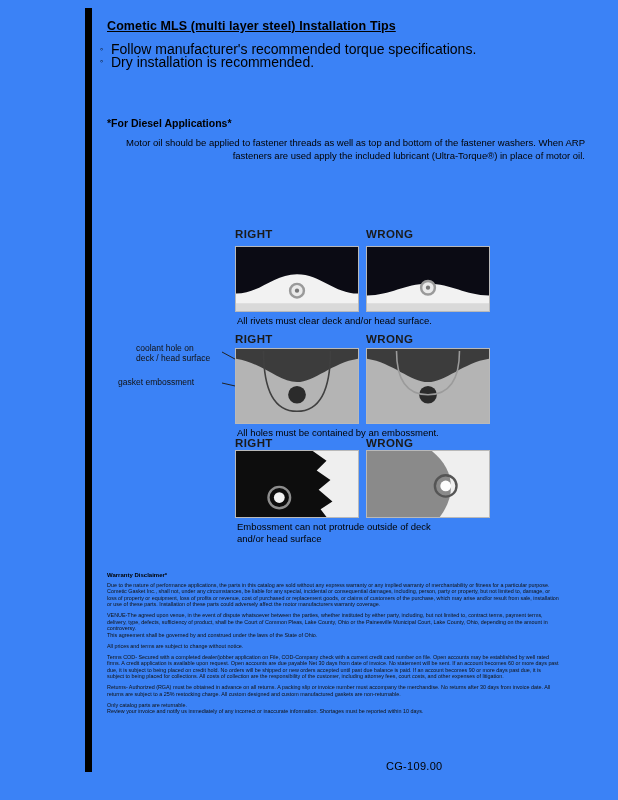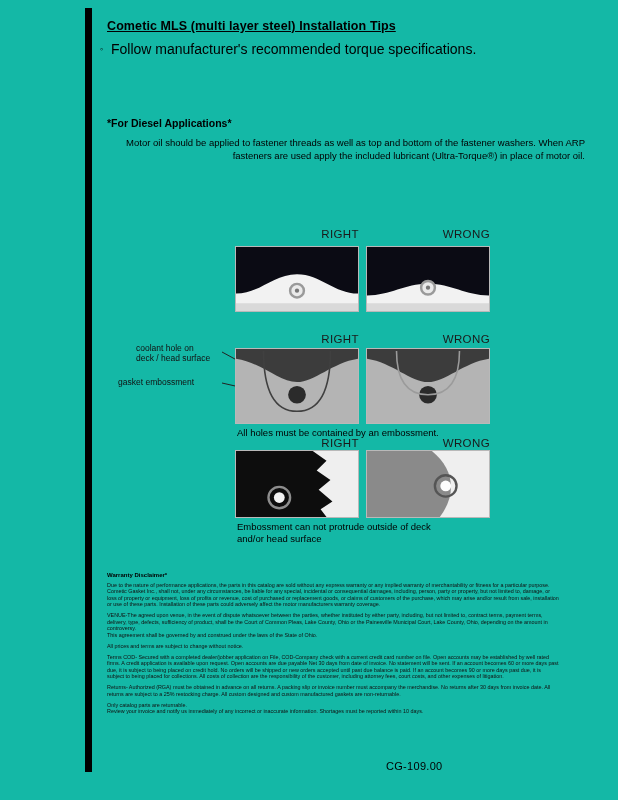--- a/index.html
+++ b/index.html
@@ -2,21 +2,21 @@
 <html><head>
 <meta charset="utf-8">
 <style>
   * { margin:0; padding:0; box-sizing:border-box; }
   html,body { background:#ffffff; }
   body {
     width:618px; height:800px;
     font-family:"Liberation Sans", sans-serif;
     color:#000;
   }
-  .page { position:relative; width:618px; height:800px; background:#14b8a6; overflow:hidden; }
+  .page { position:relative; width:618px; height:800px; background:#3b82f6; overflow:hidden; }
 
   .spine { position:absolute; left:85px; top:8px; width:7px; height:764px; background:#000; }
 
   .title {
     position:absolute; left:107px; top:19px;
     font-size:12.5px; font-weight:bold; text-decoration:underline;
     letter-spacing:0.1px;
   }
 
   .tips { position:absolute; left:100px; top:45px; width:490px; }
@@ -25,22 +25,22 @@
   .b2 { margin-left:22px; }
   .b2::before { content:"\2022"; position:absolute; left:0; top:-0.5px; font-size:9px; }
 
   .diesel-h { position:absolute; left:107px; top:117px; font-size:10.5px; font-weight:bold; }
   .bodytext { position:absolute; left:107px; width:478px; font-size:9.5px; line-height:13px; }
   .p1 { top:136px;text-align:right; }
   .p2 { top:171px; }
   .note { top:213px; }
 
   .dlabel {
-    position:absolute; width:124px; text-align:right;
-    font-size:11.5px; color:#1a1a1a; letter-spacing:0.4px;
+    position:absolute; width:124px; text-align:left;
+    font-size:11.5px; color:#1a1a1a; letter-spacing:0.4px;font-weight:bold;
   }
   .dimg {
     position:absolute; width:124px; border:1px solid #b9b9b9; background:#f0f0f0;
   }
   .dimg svg { display:block; width:100%; height:100%; }
   .dcaption { position:absolute; font-size:9.5px; line-height:12px; color:#000; }
 
   .callout { position:absolute; font-size:8.5px; line-height:10px; color:#111; }
   .arrows { position:absolute; left:222px; top:346px; width:46px; height:48px; }
 
@@ -54,20 +54,21 @@
 <body>
 
 <div class="page">
 
   <div class="spine"></div>
 
   <h1 class="title">Cometic MLS (multi layer steel) Installation Tips</h1>
 
   <div class="tips">
     <div class="tip b1">Follow manufacturer's recommended torque specifications.</div>
+    <div class="tip b1">Dry installation is recommended.</div>
   </div>
 
   <div class="diesel-h">*For Diesel Applications*</div>
   <div class="bodytext p1">Motor oil should be applied to fastener threads as well as top and bottom of the fastener washers. When ARP fasteners are used apply the included lubricant (Ultra-Torque®) in place of motor oil.</div>
 
   <div class="dlabel" style="left:235px; top:228px;">RIGHT</div>
   <div class="dlabel" style="left:366px; top:228px;">WRONG</div>
 
   <div class="dimg" style="left:235px; top:246px; height:66px;">
     <svg viewBox="0 0 124 66" preserveAspectRatio="none">
@@ -80,20 +81,21 @@
   </div>
   <div class="dimg" style="left:366px; top:246px; height:66px;">
     <svg viewBox="0 0 124 66" preserveAspectRatio="none">
       <rect width="124" height="66" fill="#f2f2f2"></rect>
       <rect y="58" width="124" height="8" fill="#d9d9d9"></rect>
       <path d="M0,0 H124 V50 C100,50 86,38 62,38 C38,38 24,50 0,50 Z" fill="#0b0b14"></path>
       <circle cx="62" cy="42" r="7" fill="#eaeaea" stroke="#9a9a9a" stroke-width="2.5"></circle>
       <circle cx="62" cy="42" r="2.2" fill="#777"></circle>
     </svg>
   </div>
+  <div class="dcaption" style="left:237px; top:315px;">All rivets must clear deck and/or head surface.</div>
 
   <div class="dlabel" style="left:235px; top:333px;">RIGHT</div>
   <div class="dlabel" style="left:366px; top:333px;">WRONG</div>
 
   <div class="callout" style="left:136px; top:343px; width:88px;">
     <div>coolant hole on</div>
     <div>deck / head surface</div>
   </div>
   <div class="callout" style="left:118px; top:377px; width:106px;">gasket embossment</div>
 

